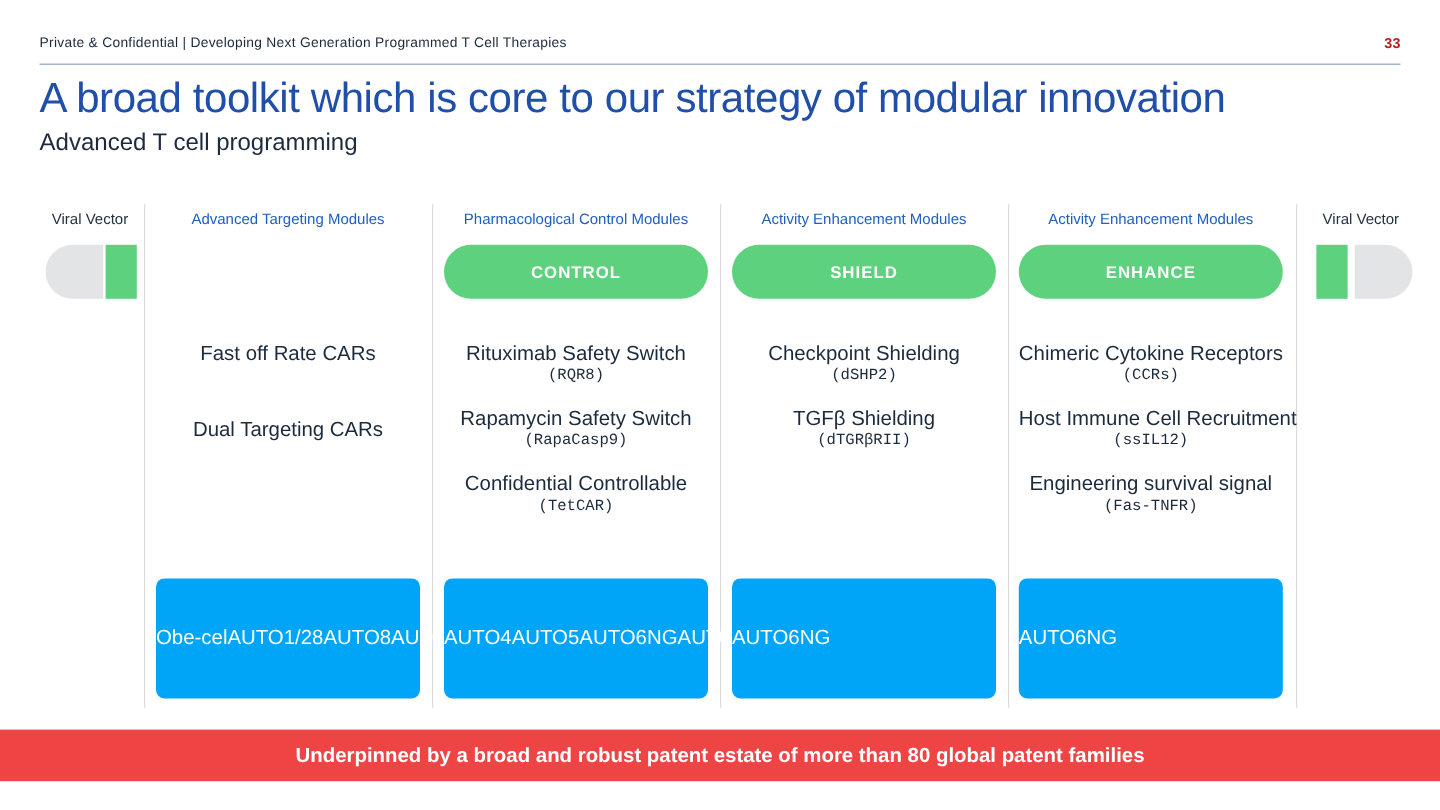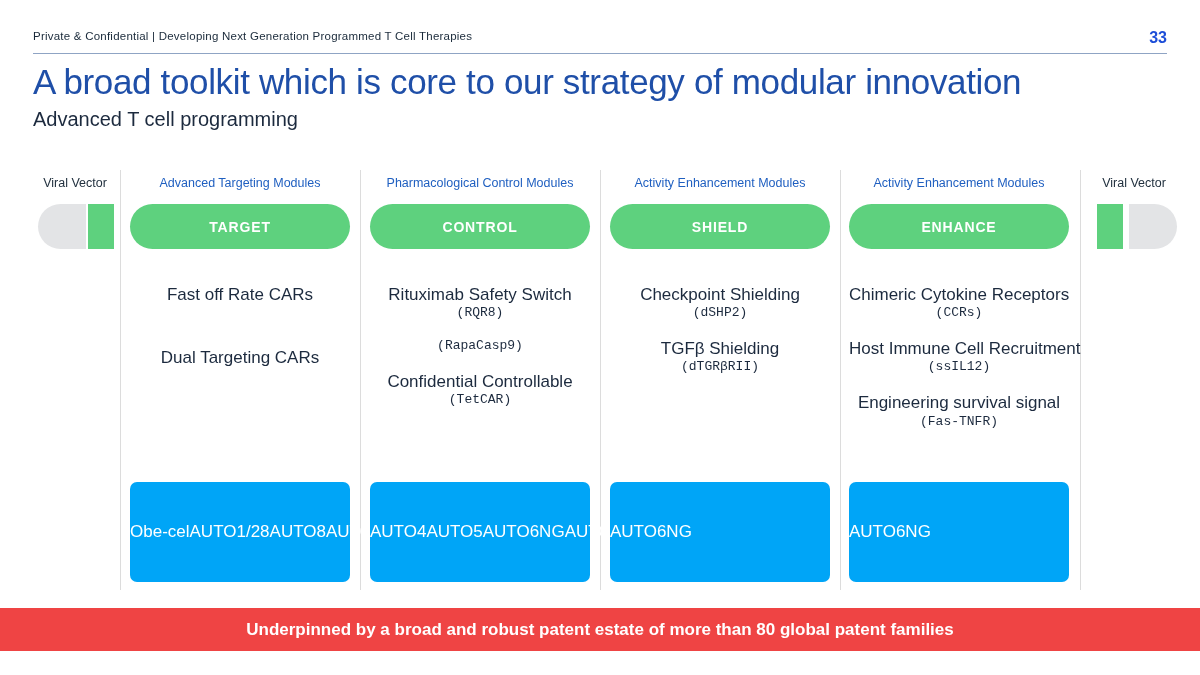--- a/index.html
+++ b/index.html
@@ -29,23 +29,23 @@
     top: 0;
     font-size: 11.5px;
     color: #1a2a3a;
     letter-spacing: 0.02em;
     white-space: nowrap;
   }
   .header-page {
     position: absolute;
     right: 0;
     top: -1px;
-    font-size: 16px;
+    font-size: 12px;
     font-weight: bold;
-    color: #1d4ed8;
+    color: #b91c1c;
   }
   .header-rule {
     position: absolute;
     left: 33px;
     top: 53px;
     width: 1134px;
     height: 1px;
     background: #8fa4c4;
   }
 
@@ -240,21 +240,20 @@
   <div class="divider" style="left:1080px"></div>
 <div class="col" style="left: 30px; width: 90px;">
       <div class="col-head plain">Viral Vector</div>
       <div class="vv vv-left">
         <div class="vv-cap"></div>
         <div class="vv-bar"></div>
       </div>
     </div>
     <div class="col" style="left: 130px; width: 220px;">
       <div class="col-head">Advanced Targeting Modules</div>
-      <div class="pill">TARGET</div>
       <div class="items">
         <div class="item" style="margin-bottom: 42px;">
           <div class="item-title">Fast off Rate CARs</div>
         </div>
         <div class="item" style="margin-bottom: 42px;">
           <div class="item-title">Dual Targeting CARs</div>
         </div>
       </div>
       <div class="prodbox">
         <div class="prod-line">Obe-cel</div>
@@ -265,20 +264,21 @@
     </div>
     <div class="col" style="left: 370px; width: 220px;">
       <div class="col-head">Pharmacological Control Modules</div>
       <div class="pill">CONTROL</div>
       <div class="items">
         <div class="item">
           <div class="item-title">Rituximab Safety Switch</div>
           <div class="item-sub">(RQR8)</div>
         </div>
         <div class="item">
+          <div class="item-title">Rapamycin Safety Switch</div>
           <div class="item-sub">(RapaCasp9)</div>
         </div>
         <div class="item">
           <div class="item-title">Confidential Controllable</div>
           <div class="item-sub">(TetCAR)</div>
         </div>
       </div>
       <div class="prodbox">
         <div class="prod-line">AUTO4</div>
         <div class="prod-line">AUTO5</div>

